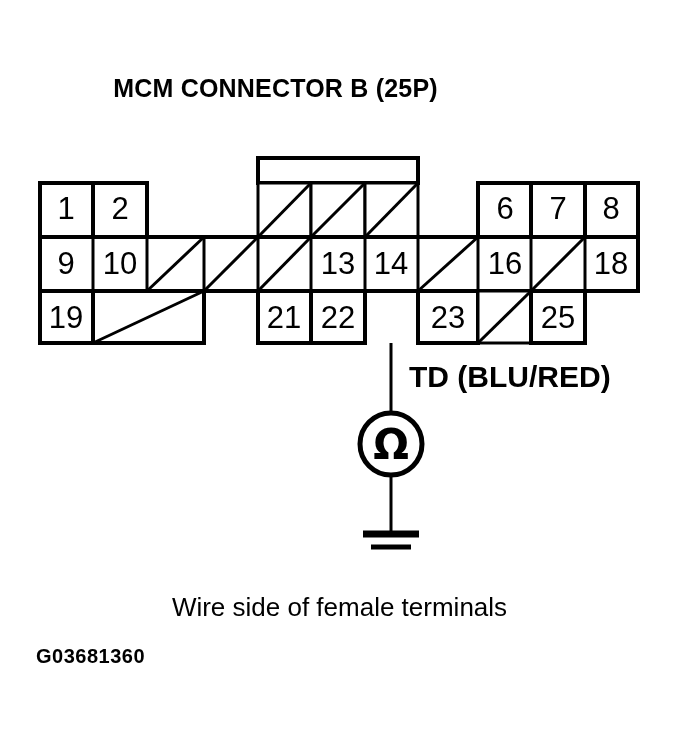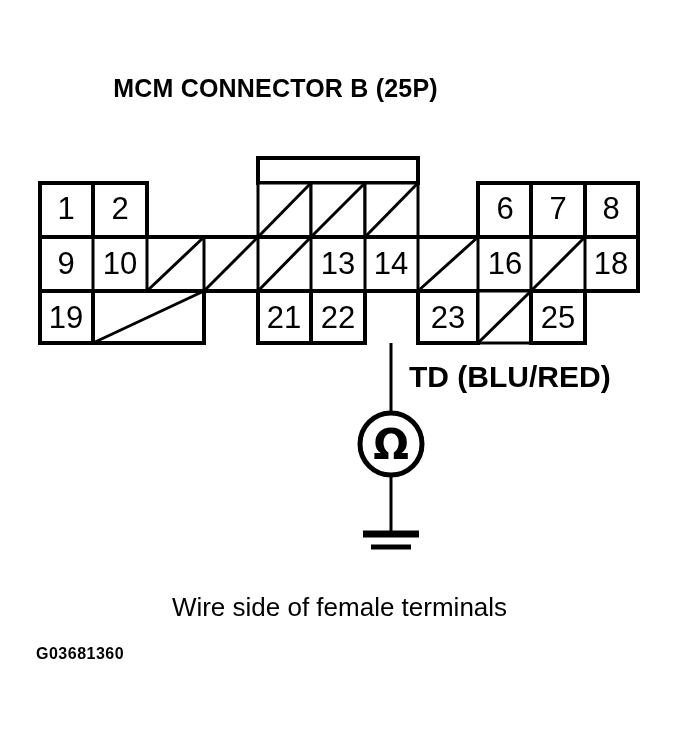--- a/index.html
+++ b/index.html
@@ -53,21 +53,21 @@
     text-align: center;
     font-size: 26px;
     font-weight: normal;
     white-space: nowrap;
   }
 
   #figcode {
     position: absolute;
     left: 36px;
     top: 645px;
-    font-size: 16px;
+    font-size: 20px;
     font-weight: bold;
     letter-spacing: 0.5px;
     white-space: nowrap;
     text-align: center;
   }
 
   .cellnum {
     font-family: "Liberation Sans", sans-serif;
     font-size: 31px;
     fill: #000000;

